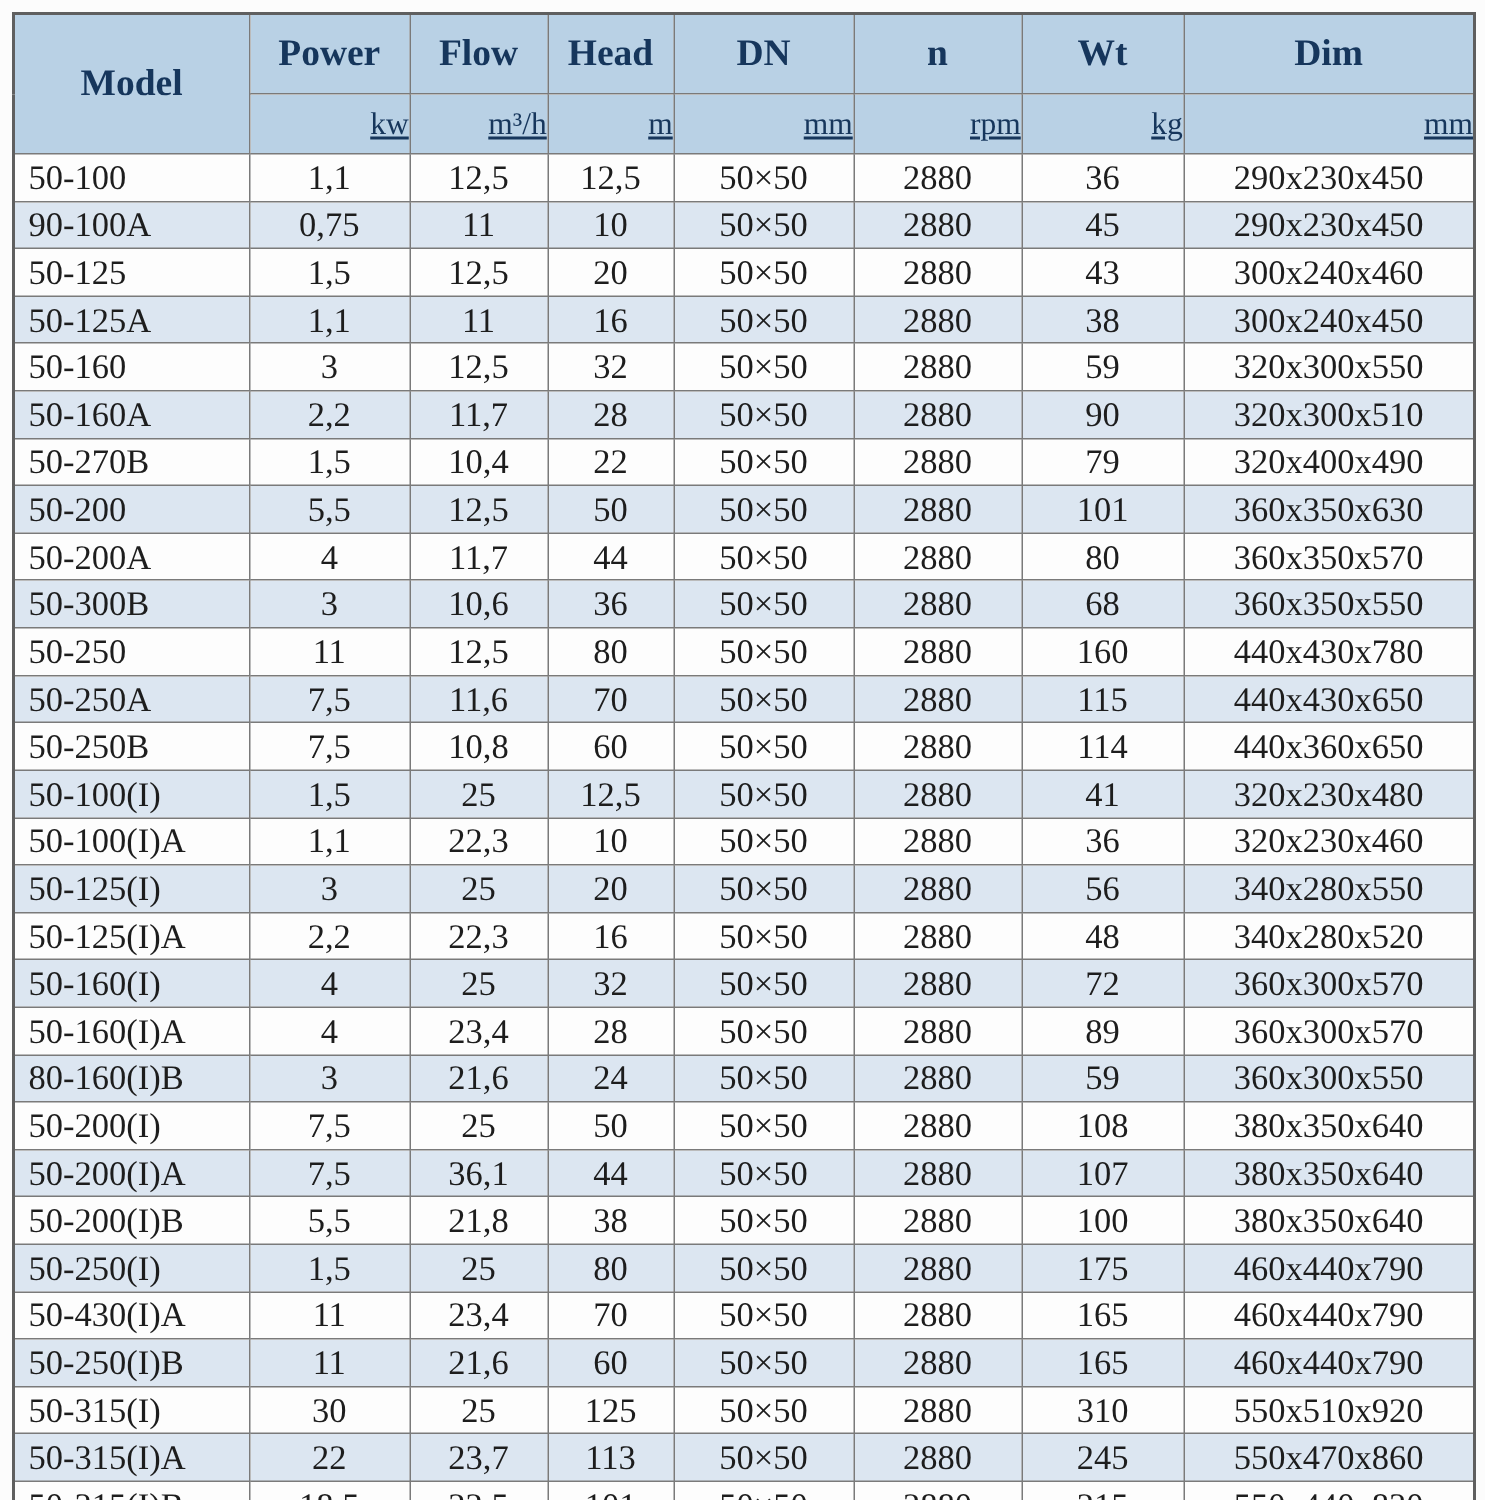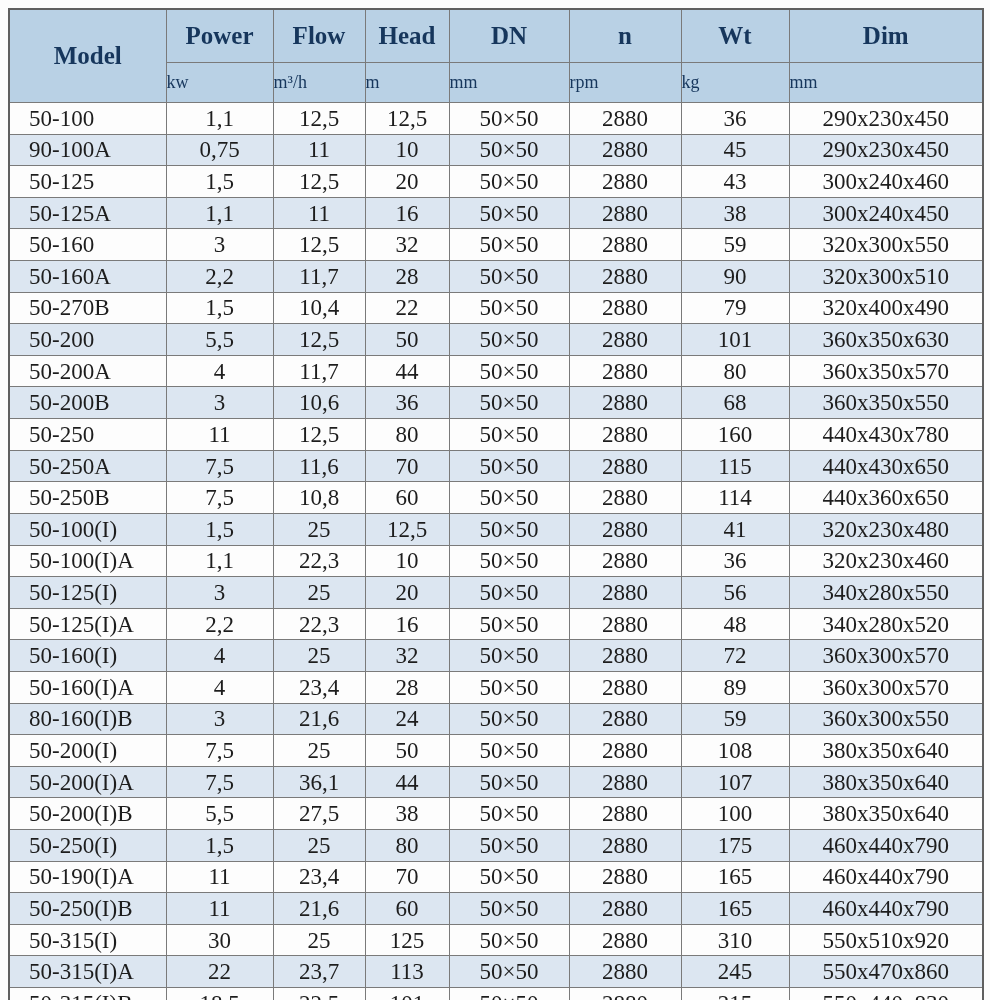--- a/index.html
+++ b/index.html
@@ -28,28 +28,28 @@
     padding:0;overflow:hidden;white-space:nowrap;
   }
   .spec thead th{
     background:var(--header-bg);
     color:var(--header-text);
   }
   .spec thead th.col-label{
     height:52px;font-size:25px;font-weight:bold;text-align:center;
   }
   .spec thead th.unit{
-    height:39px;font-size:18px;font-weight:normal;text-align:left;
+    height:39px;font-size:21px;font-weight:normal;text-align:right;text-decoration:underline;
   }
   .spec tbody td{
     height:30.62px;font-size:23px;color:var(--cell-text);
     text-align:center;background:var(--row-bg);line-height:1;
   }
   .spec tbody td.model-col{
-    text-align:left;padding-left:19px;
+    text-align:left;padding-left:9px;
   }
   .spec tbody tr:nth-child(even) td{
     background:var(--row-alt);
   }
 </style>
 </head>
 <body>
 
 <table class="spec">
   <colgroup>
@@ -168,21 +168,21 @@
         <td class="model-col">50-200A</td>
         <td>4</td>
         <td>11,7</td>
         <td>44</td>
         <td>50×50</td>
         <td>2880</td>
         <td>80</td>
         <td>360x350x570</td>
       </tr>
       <tr>
-        <td class="model-col">50-200B</td>
+        <td class="model-col">50-300B</td>
         <td>3</td>
         <td>10,6</td>
         <td>36</td>
         <td>50×50</td>
         <td>2880</td>
         <td>68</td>
         <td>360x350x550</td>
       </tr>
       <tr>
         <td class="model-col">50-250</td>
@@ -300,39 +300,39 @@
         <td>36,1</td>
         <td>44</td>
         <td>50×50</td>
         <td>2880</td>
         <td>107</td>
         <td>380x350x640</td>
       </tr>
       <tr>
         <td class="model-col">50-200(I)B</td>
         <td>5,5</td>
-        <td>27,5</td>
+        <td>21,8</td>
         <td>38</td>
         <td>50×50</td>
         <td>2880</td>
         <td>100</td>
         <td>380x350x640</td>
       </tr>
       <tr>
         <td class="model-col">50-250(I)</td>
         <td>1,5</td>
         <td>25</td>
         <td>80</td>
         <td>50×50</td>
         <td>2880</td>
         <td>175</td>
         <td>460x440x790</td>
       </tr>
       <tr>
-        <td class="model-col">50-190(I)A</td>
+        <td class="model-col">50-430(I)A</td>
         <td>11</td>
         <td>23,4</td>
         <td>70</td>
         <td>50×50</td>
         <td>2880</td>
         <td>165</td>
         <td>460x440x790</td>
       </tr>
       <tr>
         <td class="model-col">50-250(I)B</td>

